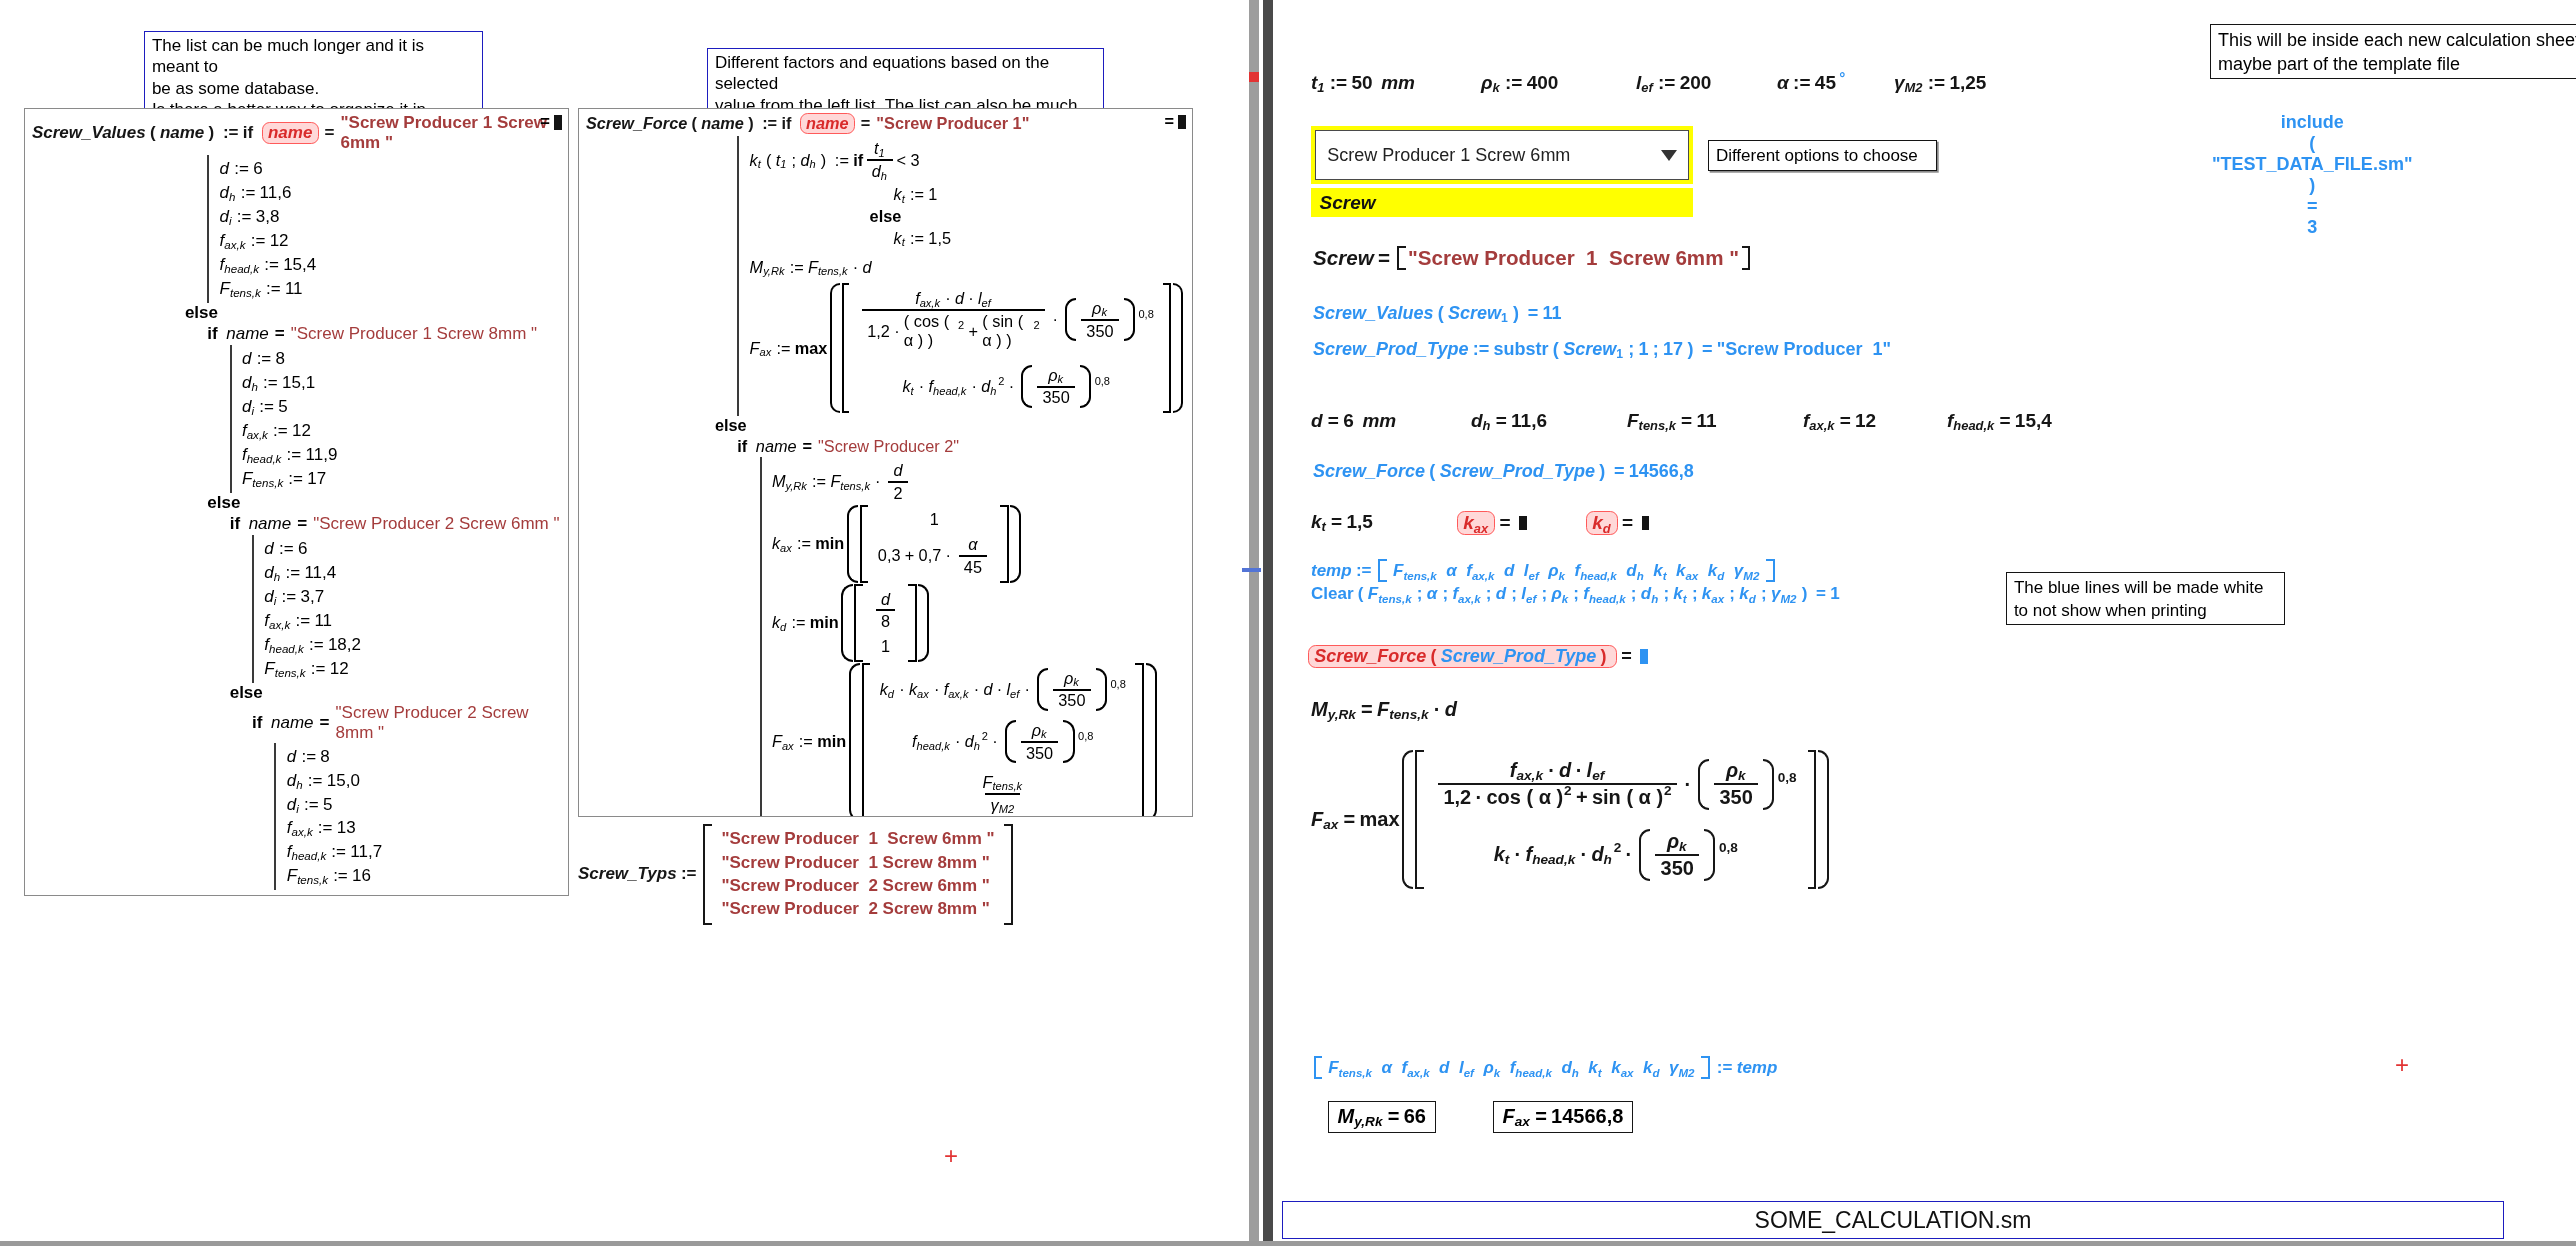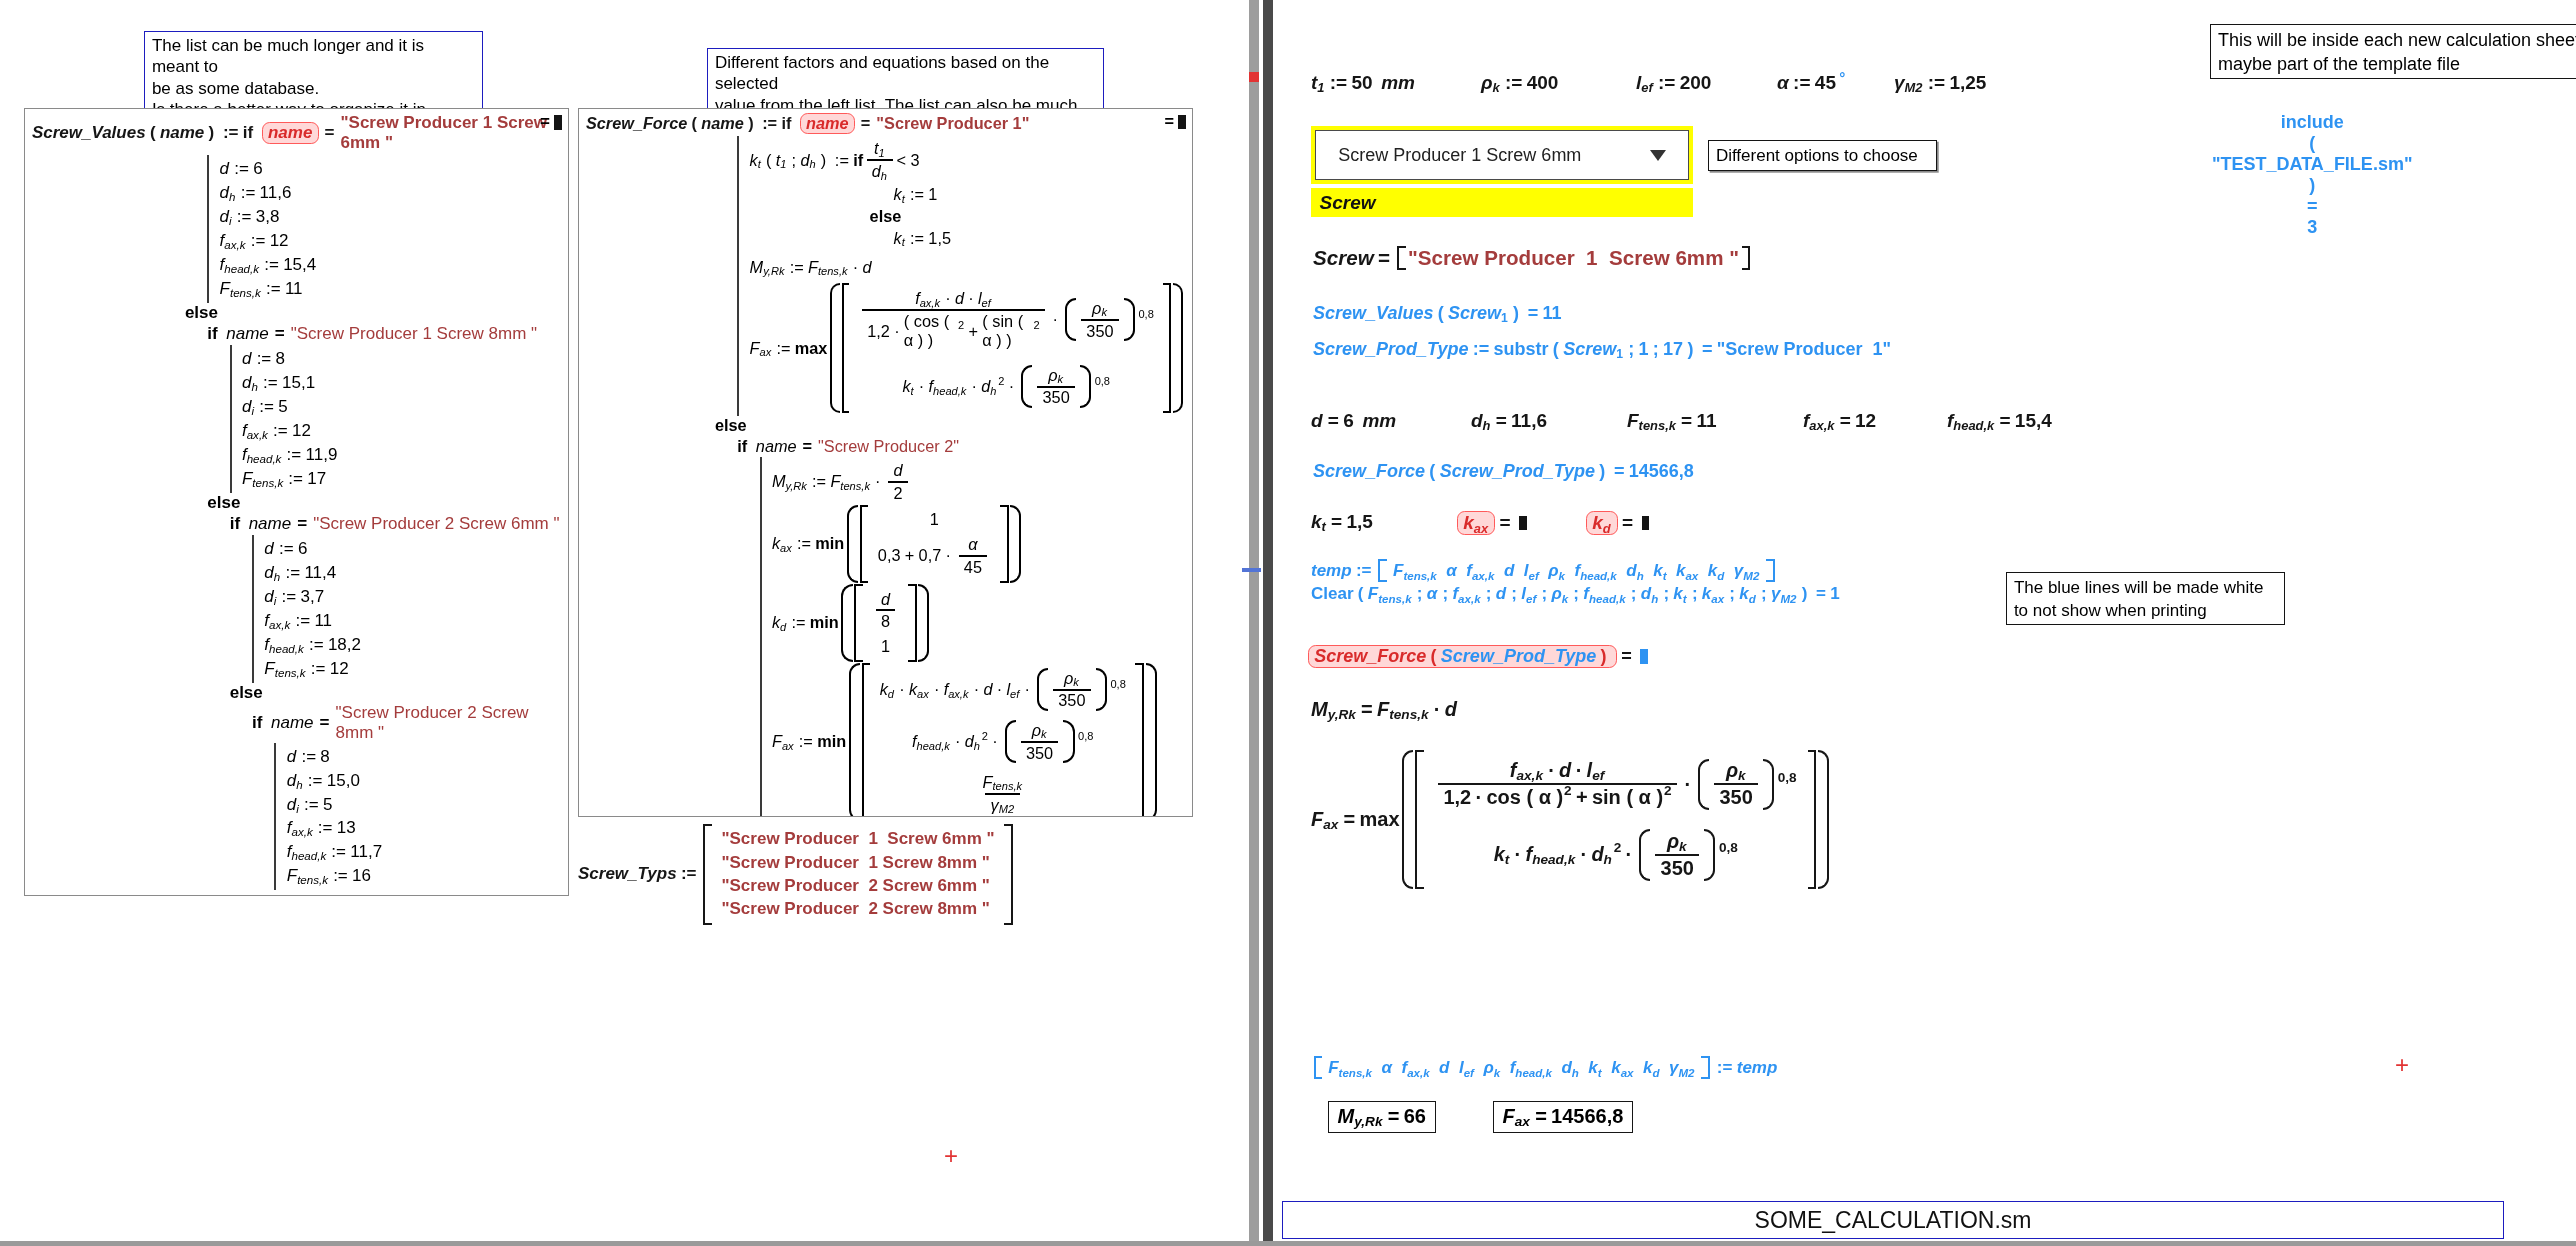--- a/index.html
+++ b/index.html
@@ -56,21 +56,21 @@
 
   
   .divbar1 { position:absolute; left:1249px; top:0; width:10.3px; height:1246px; background:#9d9d9d; }
   .divbar2 { position:absolute; left:1263px; top:0; width:10.3px; height:1246px; background:#4a4a4a; }
   .reddot  { position:absolute; left:1249px; top:72px; width:9.5px; height:9.5px; background:#e23333; }
   .bluedash{ position:absolute; left:1242px; top:568px; width:19px; height:4.3px; background:#5274d6; }
   .btmstrip{ position:absolute; left:0; top:1241px; width:2576px; height:5.2px; background:#9a9a9a; }
 
   
   .combo-hl { position:absolute; left:1311px; top:126px; width:382px; height:58px; background:#ffff00; padding:4.3px; }
-  .combo { width:100%; height:100%; background:#fff; border:1.7px solid #4a4a4a; display:flex; align-items:center; padding:0 22px; font-size:18px; color:#222; }
+  .combo { width:100%; height:100%; background:#fff; border:1.7px solid #4a4a4a; display:flex; align-items:center; padding:0 11px; font-size:18px; color:#222; }
   .chev { margin-left:auto; width:0; height:0; border-left:8.6px solid transparent; border-right:8.6px solid transparent; border-top:11.2px solid #333; }
   .ylabel { position:absolute; left:1311px; top:188px; width:382px; height:29px; background:#ffff00; display:flex; align-items:center; padding:0 8.6px; font-size:19px; font-weight:bold; font-style:italic; color:#111; }
   .resbox { position:absolute; border:1.7px solid #161616; padding:3.4px 8.6px; display:flex; align-items:center; font-size:20px; font-weight:bold; }
   .plusmark { position:absolute; color:#e23333; font-size:24px; font-weight:normal; }
 </style>
 </head>
 <body>
 
 <div id="stage">
 

